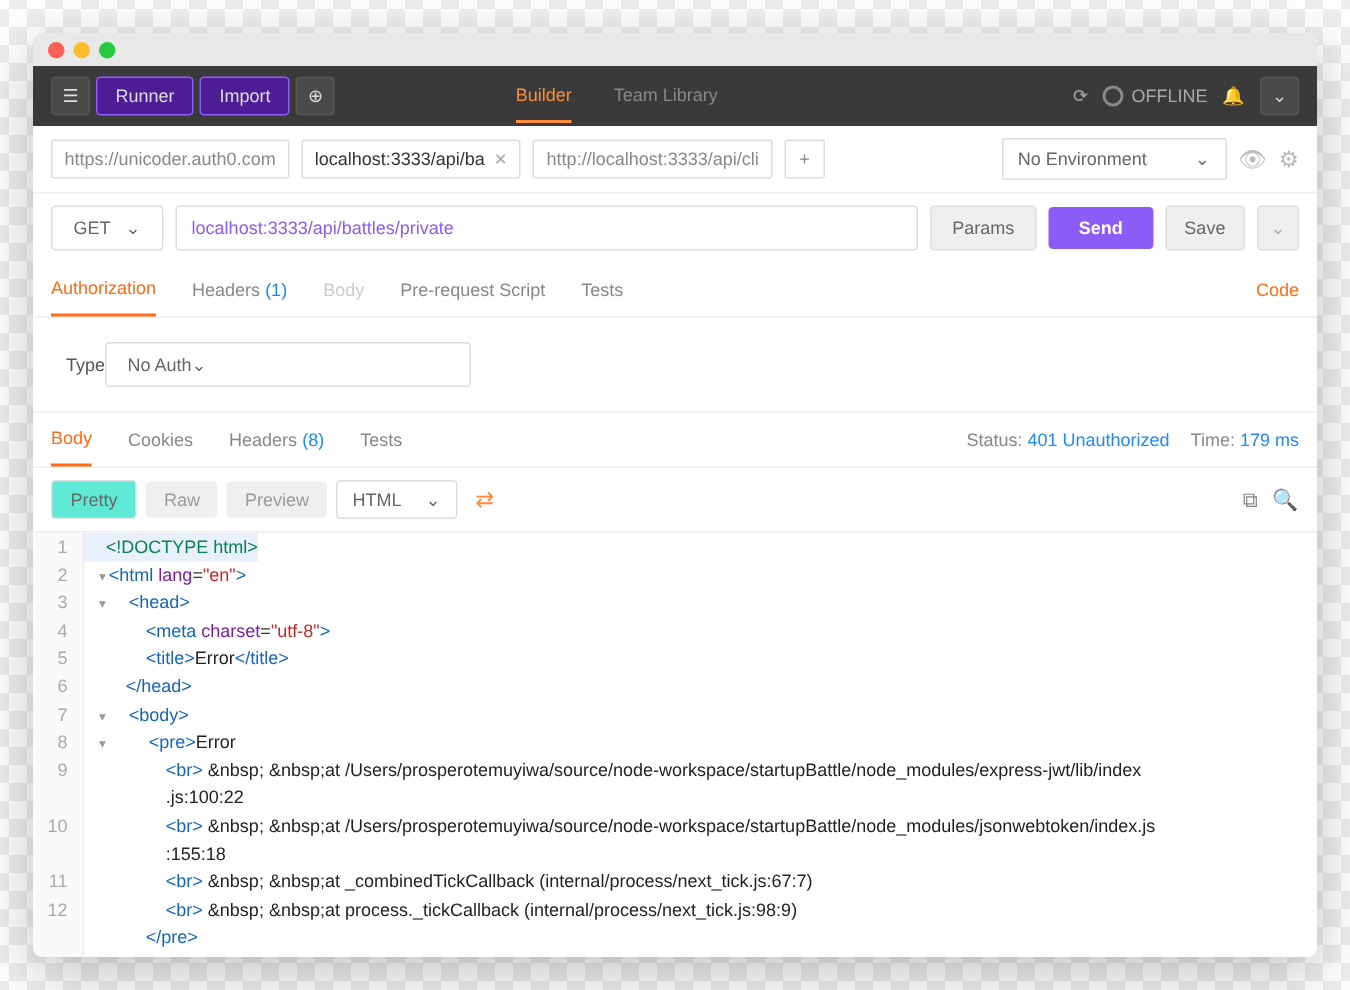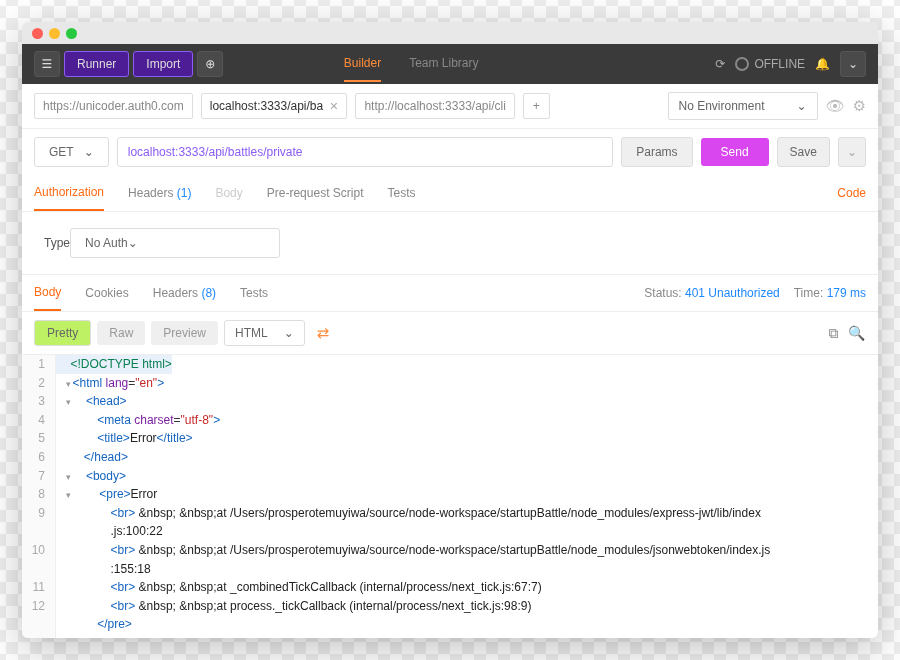--- a/index.html
+++ b/index.html
@@ -21,41 +21,41 @@
 .url-tab{border:1px solid #ddd;padding:5px 8px;color:#888;border-radius:2px;display:flex;align-items:center;gap:6px;cursor:pointer}
 .url-tab.active{color:#333;background:#fff}
 .url-tab .x{color:#aaa;cursor:pointer;font-size:11px}
 .plus-tab{border:1px solid #ddd;padding:5px 9px;color:#888;cursor:pointer;border-radius:2px}
 .env-sel{margin-left:auto;border:1px solid #ddd;padding:6px 10px;color:#666;width:150px;display:flex;justify-content:space-between;align-items:center;cursor:pointer;border-radius:2px}
 .eye-ic,.gear-ic{color:#bbb;cursor:pointer;font-size:15px}
 .req-row{display:flex;padding:8px 12px;gap:8px;align-items:center}
 .method{border:1px solid #ddd;padding:7px 14px;color:#666;display:flex;gap:10px;cursor:pointer;border-radius:3px}
 .url-input{flex:1;border:1px solid #ddd;padding:7px 10px;color:#8b5cf6;border-radius:3px}
 .params-btn{border:1px solid #ddd;padding:7px 14px;color:#666;cursor:pointer;border-radius:3px}
-.send-btn{background:#d946ef;color:#fff;padding:7px 20px;border:none;cursor:pointer;border-radius:3px;font-weight:400}
+.send-btn{background:#8b5cf6;color:#fff;padding:7px 20px;border:none;cursor:pointer;border-radius:3px;font-weight:700}
 .save-btn{border:1px solid #ddd;padding:7px 12px;color:#666;cursor:pointer;border-radius:3px}
 .chev-btn{border:1px solid #ddd;padding:7px 8px;color:#aaa;cursor:pointer;border-radius:3px}
 .subtabs{display:flex;padding:0 12px;border-bottom:1px solid #eee;gap:24px;align-items:center}
 .subtab{padding:10px 0;color:#888;cursor:pointer}
 .subtab.active{color:#ff6a13;border-bottom:2px solid #ff6a13}
 .subtab.dis{color:#ccc}
 .badge{color:#1e88ff}
 .code-link{margin-left:auto;color:#ff6a13;cursor:pointer}
 .type-row{display:flex;padding:16px 22px;align-items:center;border-bottom:1px solid #eee}
 .type-lbl{color:#555}
-.auth-sel{border:1px solid #ddd;padding:7px 14px;color:#666;width:210px;display:flex;cursor:pointer;border-radius:3px}
+.auth-sel{border:1px solid #ddd;padding:7px 14px;color:#666;width:244px;display:flex;cursor:pointer;border-radius:3px}
 .resp-tabs{display:flex;padding:0 12px;border-bottom:1px solid #eee;gap:24px;align-items:center}
 .resp-tab{padding:10px 0;color:#888;cursor:pointer}
 .resp-tab.active{color:#ff6a13;border-bottom:2px solid #ff6a13}
 .status-info{margin-left:auto;display:flex;gap:14px;font-size:11px}
 .status-lbl{color:#888}
 .status-val{color:#1e88ff}
 .view-row{display:flex;padding:8px 12px;gap:6px;align-items:center;border-bottom:1px solid #eee}
 .view-btn{border:1px solid #ddd;padding:5px 12px;color:#666;cursor:pointer;border-radius:3px}
-.view-btn.active{background:#bef264}
+.view-btn.active{background:#5eead4}
 .view-btn.txt{border:none;color:#999}
 .fmt-sel{border:1px solid #ddd;padding:5px 10px;color:#666;display:flex;gap:16px;cursor:pointer;border-radius:3px}
 .wrap-ic{color:#ff8c3a;cursor:pointer;font-size:15px;padding:0 6px}
 .copy-ic,.search-ic{margin-left:4px;color:#888;cursor:pointer;font-size:14px}
 .copy-ic{margin-left:auto}
 .code-area{flex:1;overflow:auto;font-family:Menlo,Consolas,monospace;font-size:11.5px;line-height:1.55}
 .code-line{display:flex}
 .ln{width:34px;text-align:right;padding-right:10px;color:#aaa;background:#fafafa;border-right:1px solid #eee;user-select:none;flex-shrink:0}
 .lc{padding-left:8px;white-space:pre;color:#333}
 .code-line.hl .lc{background:#e8f1fb}

